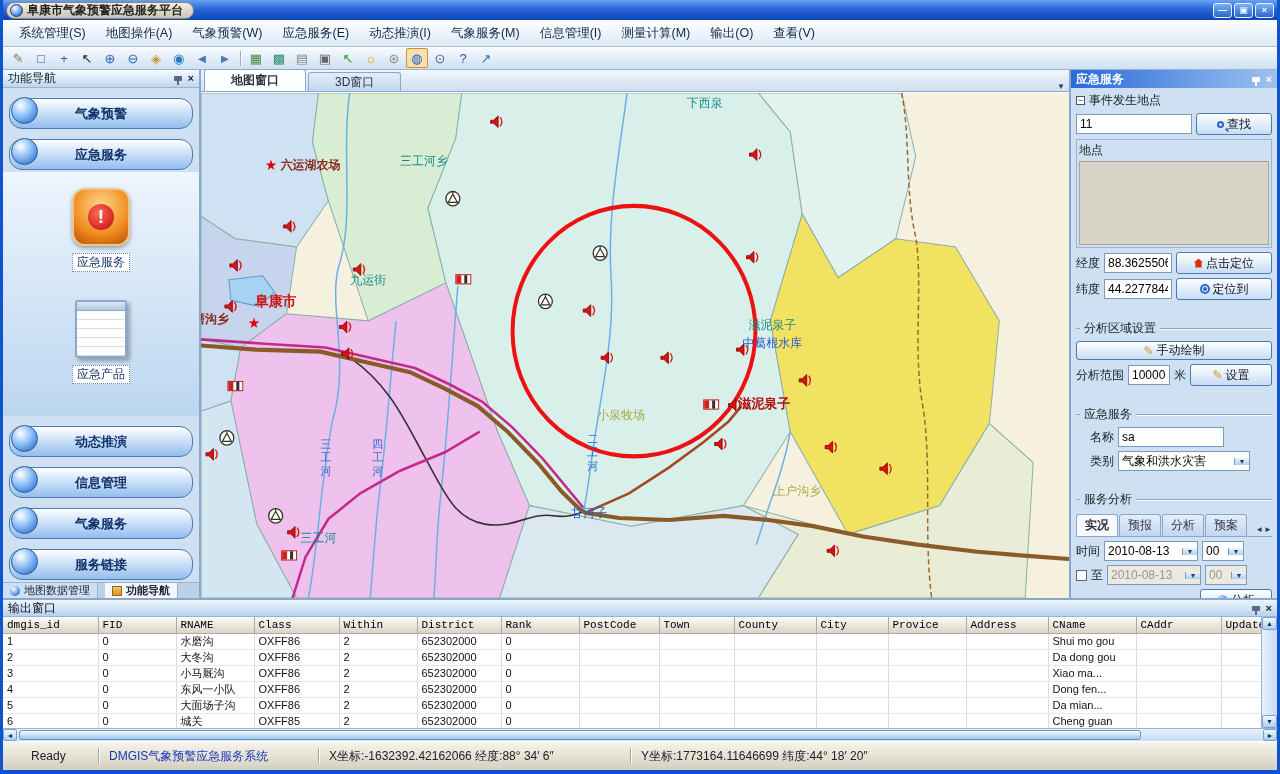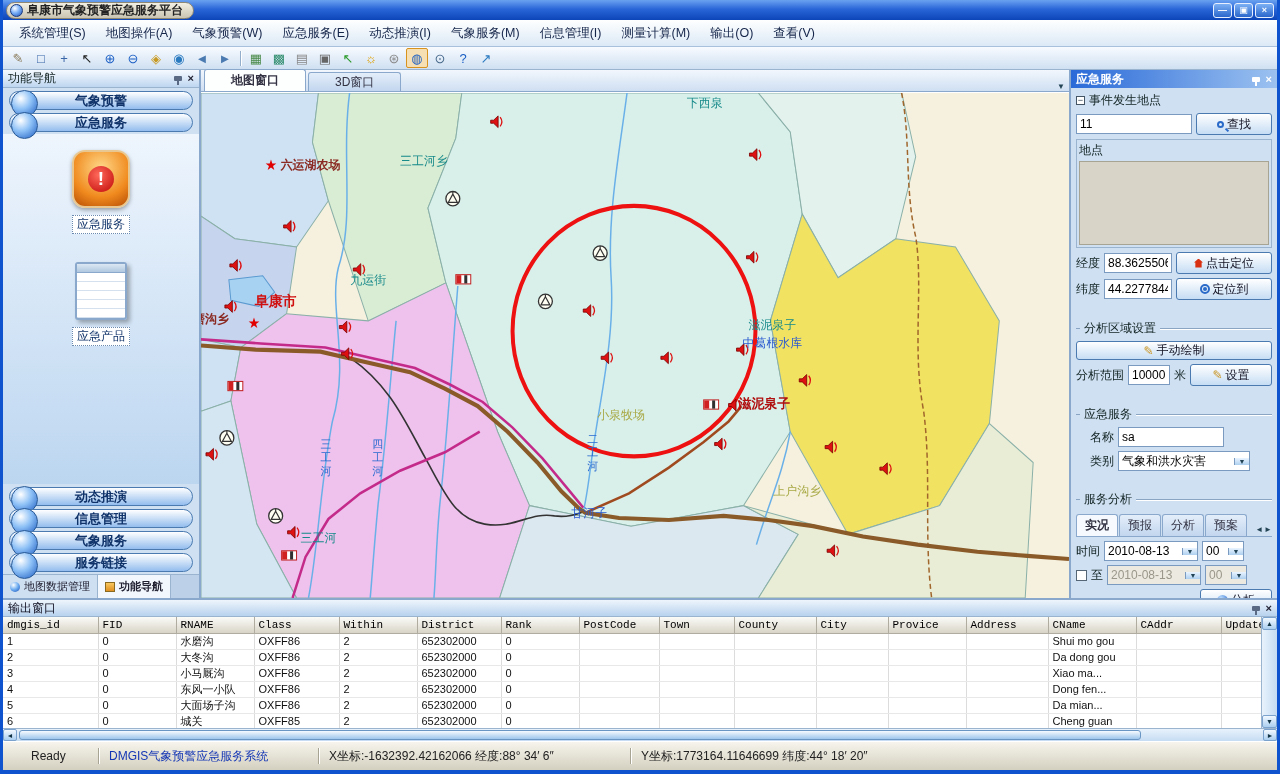--- a/index.html
+++ b/index.html
@@ -23,30 +23,30 @@
 .tool-sep{width:1px;height:15px;background:#93aecb;margin:0 3px;box-shadow:1px 0 0 #fff;}
 
 .main{flex:1;display:flex;min-height:0;}
 
 .left-panel{width:198px;flex:0 0 auto;background:#cfe0f2;border-right:2px solid #8aa8cc;display:flex;flex-direction:column;}
 .panel-header{height:18px;display:flex;align-items:center;gap:4px;padding:0 5px;background:linear-gradient(#f6faff,#bed6f0);border-bottom:1px solid #9ab4d0;font-size:12px;color:#122;flex:0 0 auto;}
 .hdr-btns{margin-left:auto;display:flex;align-items:center;gap:6px;}
 .pin{width:8px;height:5px;background:#5a6a84;border-radius:1px;position:relative;display:inline-block;}
 .pin::after{content:"";position:absolute;left:3px;top:5px;width:2px;height:4px;background:#5a6a84;}
 .closex{font-size:11px;font-weight:bold;color:#223;line-height:1;}
-.nav-btn{height:19px;margin:3px 6px 2px 6px;border-radius:13px;background:linear-gradient(#ffffff,#93bdee);border:1px solid #4a7ab0;display:flex;align-items:center;justify-content:center;font-size:13px;font-weight:bold;color:#10336a;position:relative;flex:0 0 auto;}
+.nav-btn{height:31px;margin:10px 6px 2px 6px;border-radius:13px;background:linear-gradient(#ffffff,#93bdee);border:1px solid #4a7ab0;display:flex;align-items:center;justify-content:center;font-size:13px;font-weight:bold;color:#10336a;position:relative;flex:0 0 auto;}
 .nav-btn .orb{position:absolute;left:1px;top:-2px;width:27px;height:27px;border-radius:50%;background:radial-gradient(circle at 35% 30%,#ffffff,#8cc0f6 45%,#1c5ac0);border:1px solid #2a5a96;}
 .shortcut-area{flex:1;background:linear-gradient(180deg,#eef5fd,#bcd6f0);display:flex;flex-direction:column;align-items:center;padding-top:16px;gap:28px;min-height:0;}
 .shortcut{display:flex;flex-direction:column;align-items:center;gap:7px;}
 .icon-alert{width:58px;height:58px;border-radius:13px;background:radial-gradient(circle at 50% 30%,#ffd98a,#f08a1e 62%,#b84e04);border:2px solid #e8c890;box-shadow:0 2px 4px rgba(0,0,0,.35);display:flex;align-items:center;justify-content:center;}
 .alert-mark{width:26px;height:26px;border-radius:50%;background:radial-gradient(circle at 40% 35%,#ff6a5a,#c00808);color:#fff;font-size:19px;font-weight:bold;text-align:center;line-height:25px;}
 .icon-note{width:52px;height:58px;background:repeating-linear-gradient(#ffffff,#ffffff 8px,#aac2dc 9px);border:2px solid #8aa8cc;border-radius:3px;box-shadow:3px 3px 4px rgba(0,0,0,.3);position:relative;}
 .icon-note::before{content:"";position:absolute;left:0;right:0;top:0;height:8px;background:linear-gradient(#dce8f4,#b0c8e0);border-bottom:1px solid #8aa8cc;}
 .shortcut-label{font-size:12px;color:#10336a;background:#fff;border:1px dotted #6a8ab0;padding:0 4px;}
-.left-tabs{height:24px;display:flex;background:#bcd0e8;border-top:1px solid #9ab4d0;flex:0 0 auto;}
+.left-tabs{height:16px;display:flex;background:#bcd0e8;border-top:1px solid #9ab4d0;flex:0 0 auto;gap:7px;}
 .left-tab{display:flex;align-items:center;gap:4px;padding:0 7px;font-size:11px;color:#223;border-right:1px solid #9ab4d0;background:#cfdff2;}
 .left-tab.active{background:#f2f7fd;font-weight:bold;}
 .mini-globe{width:10px;height:10px;border-radius:50%;background:radial-gradient(circle at 35% 30%,#fff,#6aaaf0 50%,#1a4ab0);display:inline-block;}
 .mini-grid{width:10px;height:10px;display:inline-block;background:linear-gradient(#f8c860,#e09020);border:1px solid #8a6a20;}
 
 .center{flex:1;display:flex;flex-direction:column;min-width:0;background:#e8eef6;}
 .map-tabbar{height:22px;display:flex;align-items:flex-end;background:linear-gradient(#f2f7fd,#cfdff2);border-bottom:1px solid #8aa8cc;padding:0 4px 0 3px;flex:0 0 auto;}
 .map-tab{height:19px;padding:0 26px;display:flex;align-items:center;font-size:12px;border:1px solid #8aa8cc;border-bottom:none;border-radius:3px 3px 0 0;background:linear-gradient(#e4eefa,#c2d6ee);color:#334;margin-right:2px;}
 .map-tab.active{background:#fdfefe;height:22px;font-weight:bold;}
 .tab-dd{margin-left:auto;font-size:8px;color:#245;}

